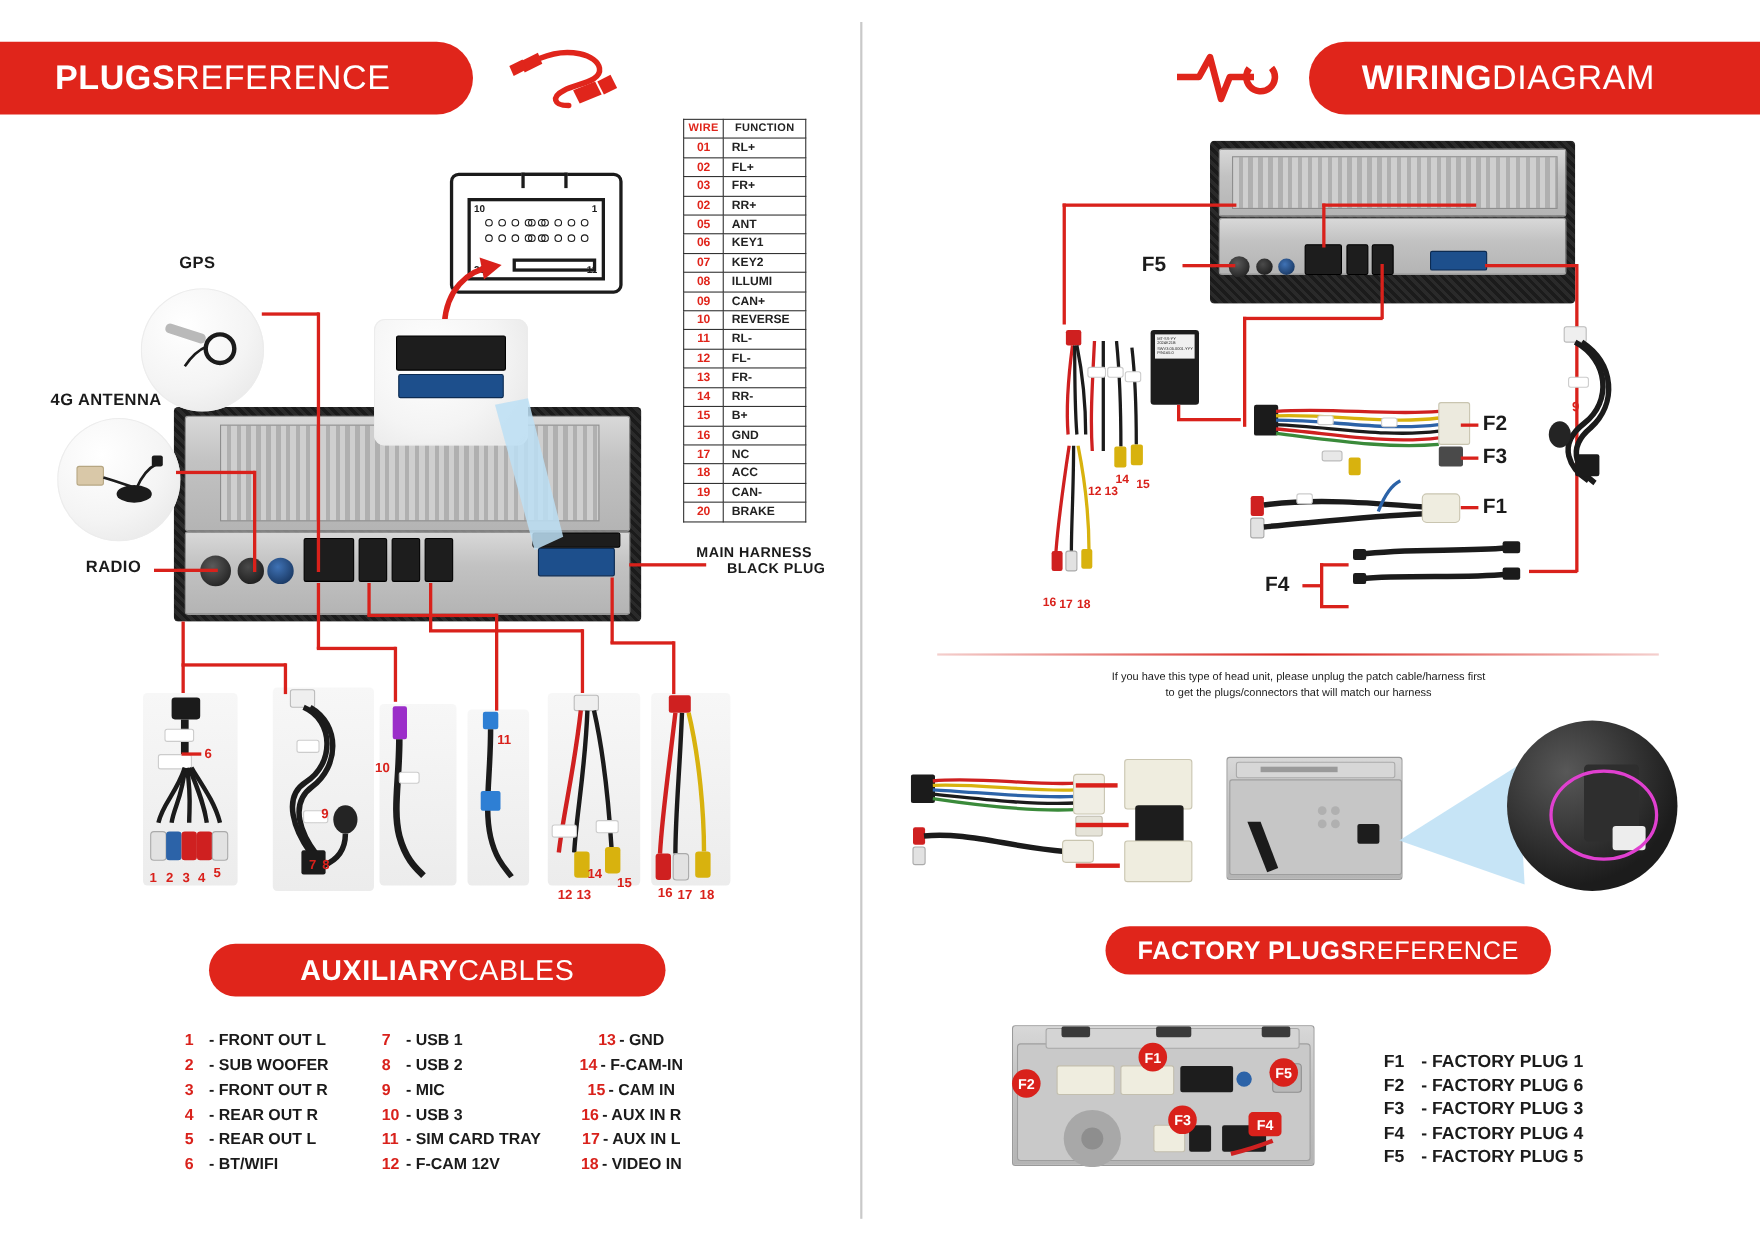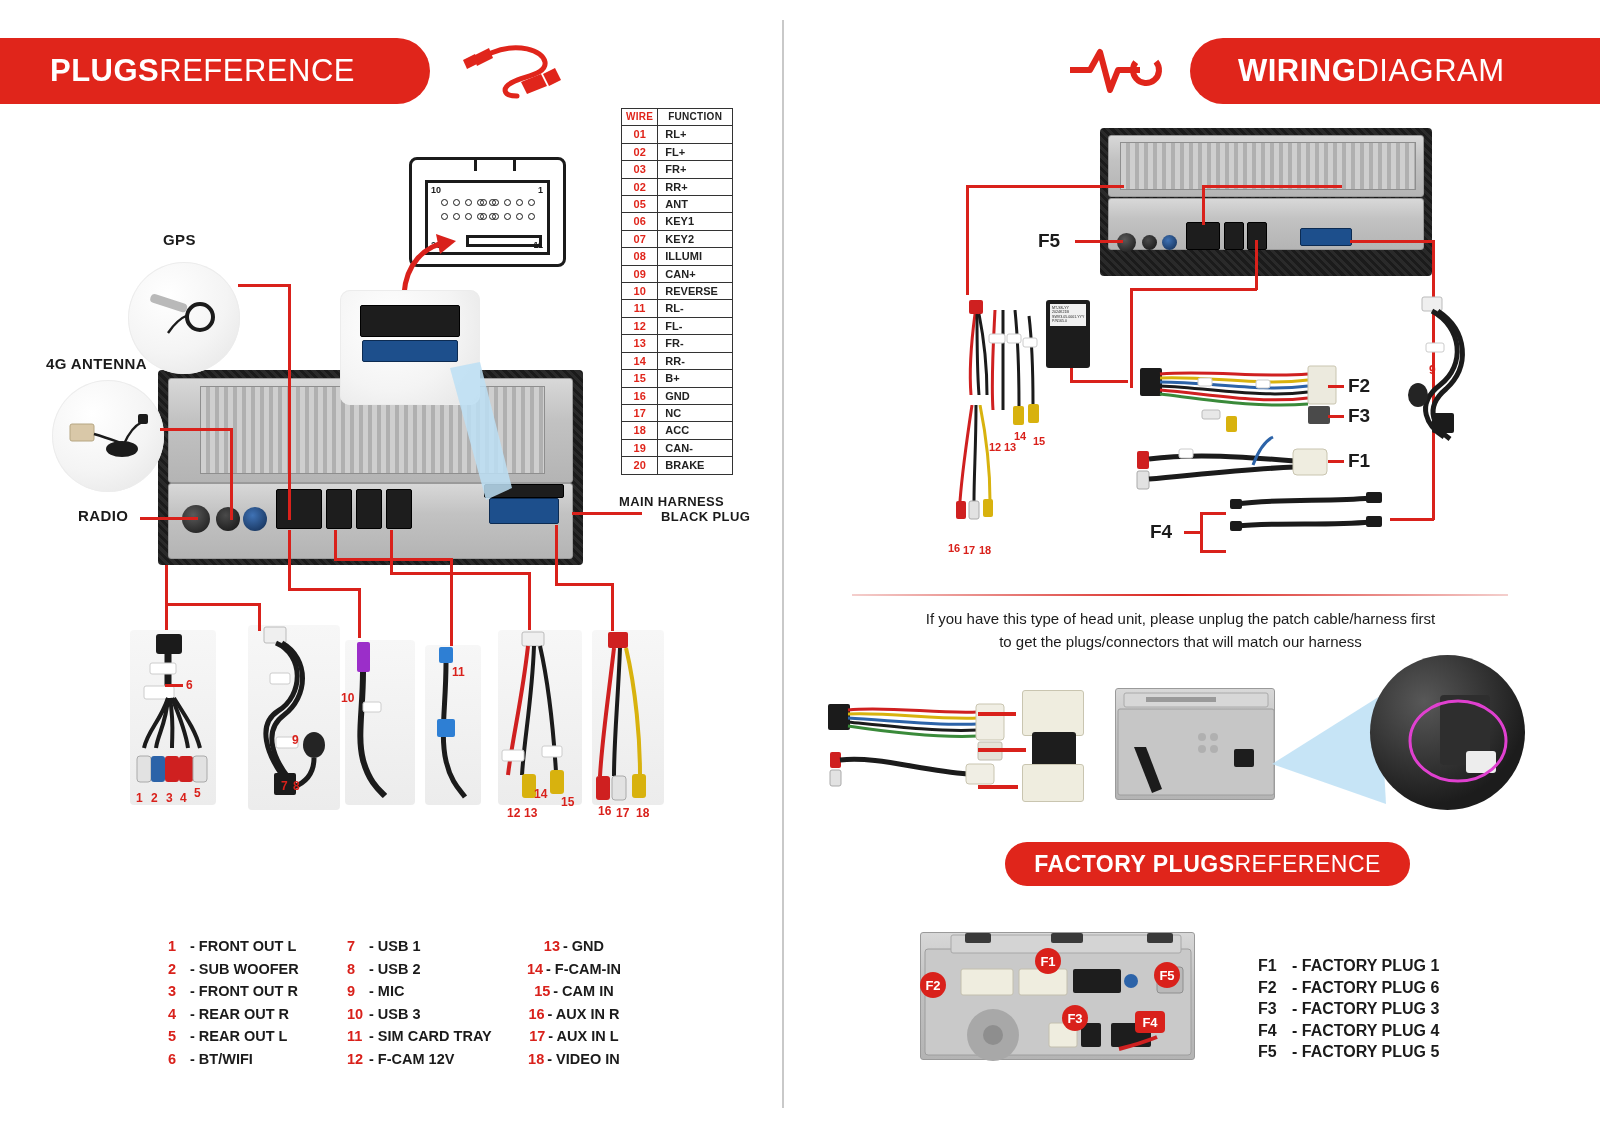--- a/index.html
+++ b/index.html
@@ -131,21 +131,21 @@
   }
   #pinout .slot {
     position: absolute; left: 38px; bottom: 5px; width: 76px; height: 12px;
     border: 3px solid #1b1b1b;
   }
   #pinout .pn { position: absolute; font-size: 9px; font-weight: bold; color: #1b1b1b; }
 
   
   #note {
     position: absolute; left: 858px; top: 608px; width: 645px;
-    text-align: center; font-size: 15px; color: #1b1b1b; line-height: 1.5;
+    text-align: center; font-size: 10px; color: #1b1b1b; line-height: 1.5;
     font-weight: 500;
   }
   #note-rule {
     position: absolute; left: 852px; top: 594px; width: 656px; height: 2px;
     background: linear-gradient(90deg,#f4cfcd,#d9211b,#f4cfcd);
   }
 
   
   .legend { position: absolute; font-size: 14.5px; line-height: 22.5px; }
   .legend .row { white-space: nowrap; }
@@ -356,21 +356,21 @@
   <div class="lbl lbl-md" style="left:46px;top:355px;">4G ANTENNA</div>
 
   <div class="lbl lbl-md" style="left:78px;top:507px;text-align:right;">RADIO</div>
   <div class="ln h" style="left:140px;top:517px;width:58px;"></div>
 
   <div class="ln h" style="left:238px;top:284px;width:52px;"></div>
   <div class="ln v" style="left:288px;top:284px;height:236px;"></div>
   <div class="ln h" style="left:160px;top:428px;width:72px;"></div>
   <div class="ln v" style="left:230px;top:428px;height:92px;"></div>
 
-  <div class="lbl lbl-sm" style="left:619px;top:494px;text-align:center;">MAIN HARNESS</div>
+  <div class="lbl lbl-sm" style="left:633px;top:494px;text-align:center;">MAIN HARNESS</div>
   <div class="lbl lbl-sm" style="left:661px;top:509px;">BLACK PLUG</div>
   <div class="ln h" style="left:572px;top:512px;width:70px;"></div>
 
   <div class="photo cable-img" style="left:130px;top:630px;width:86px;height:175px;">
     <svg viewBox="0 0 86 175" width="86" height="175">
       <rect x="26" y="4" width="26" height="20" rx="3" fill="#1b1b1b"></rect>
       <path d="M38 24 L38 60" stroke="#1b1b1b" stroke-width="7"></path>
       <rect x="20" y="33" width="26" height="11" rx="2" fill="#fff" stroke="#ccc"></rect>
       <rect x="14" y="56" width="30" height="13" rx="2" fill="#fff" stroke="#ccc"></rect>
       <path d="M38 68 C30 92 18 100 14 118" stroke="#1b1b1b" stroke-width="4" fill="none"></path>
@@ -468,20 +468,24 @@
   <div class="ln v" style="left:334px;top:530px;height:30px;"></div>
   <div class="ln h" style="left:334px;top:558px;width:118px;"></div>
   <div class="ln v" style="left:450px;top:558px;height:88px;"></div>
   <div class="ln v" style="left:390px;top:530px;height:44px;"></div>
   <div class="ln h" style="left:390px;top:572px;width:140px;"></div>
   <div class="ln v" style="left:528px;top:572px;height:58px;"></div>
   <div class="ln v" style="left:555px;top:525px;height:60px;"></div>
   <div class="ln h" style="left:555px;top:583px;width:58px;"></div>
   <div class="ln v" style="left:611px;top:583px;height:48px;"></div>
 
+  <div class="banner" id="banner-aux">
+    <span class="b1">AUXILIARY</span>
+    <span class="b2"> CABLES</span>
+  </div>
 
   <div class="legend" id="aux-col1" style="left:168px;top:935px;">
       <div class="row"><span class="n">1</span><span class="t">- FRONT OUT L</span></div>
       <div class="row"><span class="n">2</span><span class="t">- SUB WOOFER</span></div>
       <div class="row"><span class="n">3</span><span class="t">- FRONT OUT R</span></div>
       <div class="row"><span class="n">4</span><span class="t">- REAR OUT R</span></div>
       <div class="row"><span class="n">5</span><span class="t">- REAR OUT L</span></div>
       <div class="row"><span class="n">6</span><span class="t">- BT/WIFI</span></div>
     </div>
   <div class="legend" id="aux-col2" style="left:347px;top:935px;">

